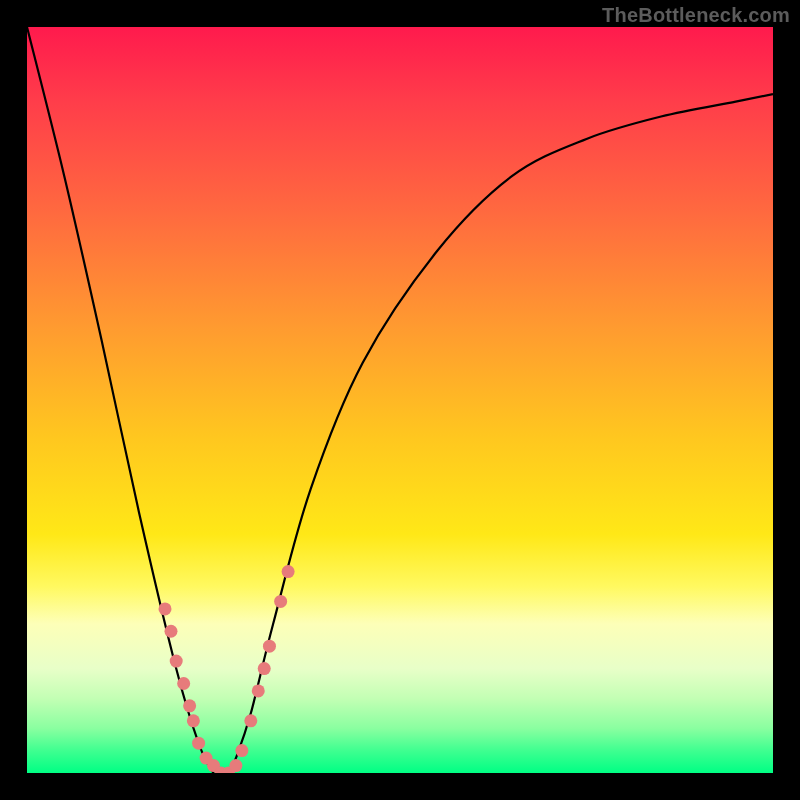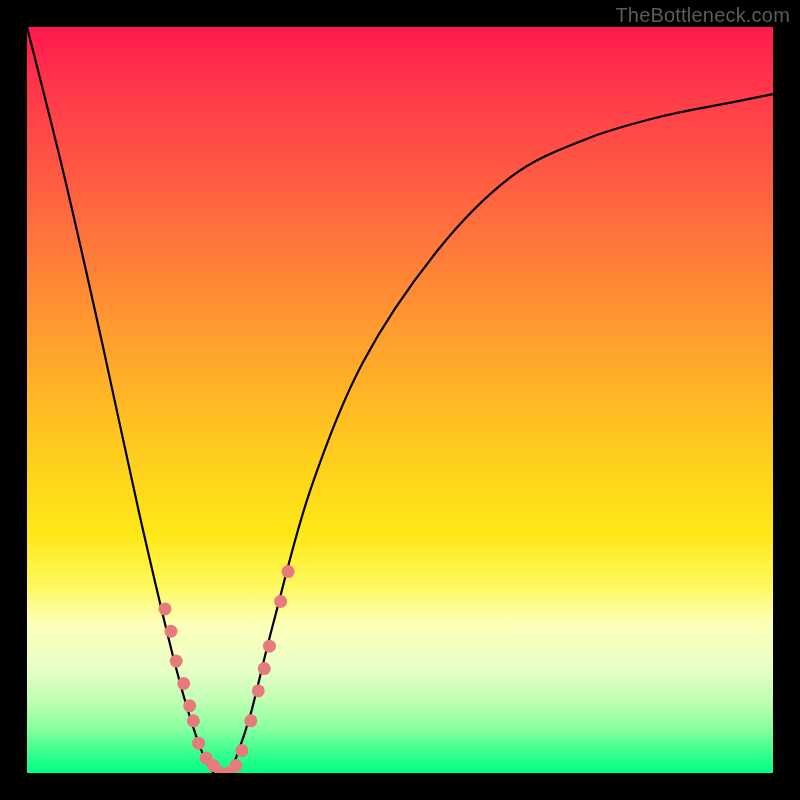--- a/index.html
+++ b/index.html
@@ -44,21 +44,21 @@
     width: 746px;
     height: 746px;
   }
   .watermark {
     position: absolute;
     top: 4px;
     right: 10px;
     color: #5c5c5c;
     font-size: 20px;
     letter-spacing: 0.2px;
-    font-weight: 400;
+    font-weight: 700;
   }
 </style>
 </head>
 <body>
 
 <div class="watermark">TheBottleneck.com</div>
 
 <div class="frame">
   <div class="gradient"></div>
   <svg class="curve" viewBox="0 0 746 746">

